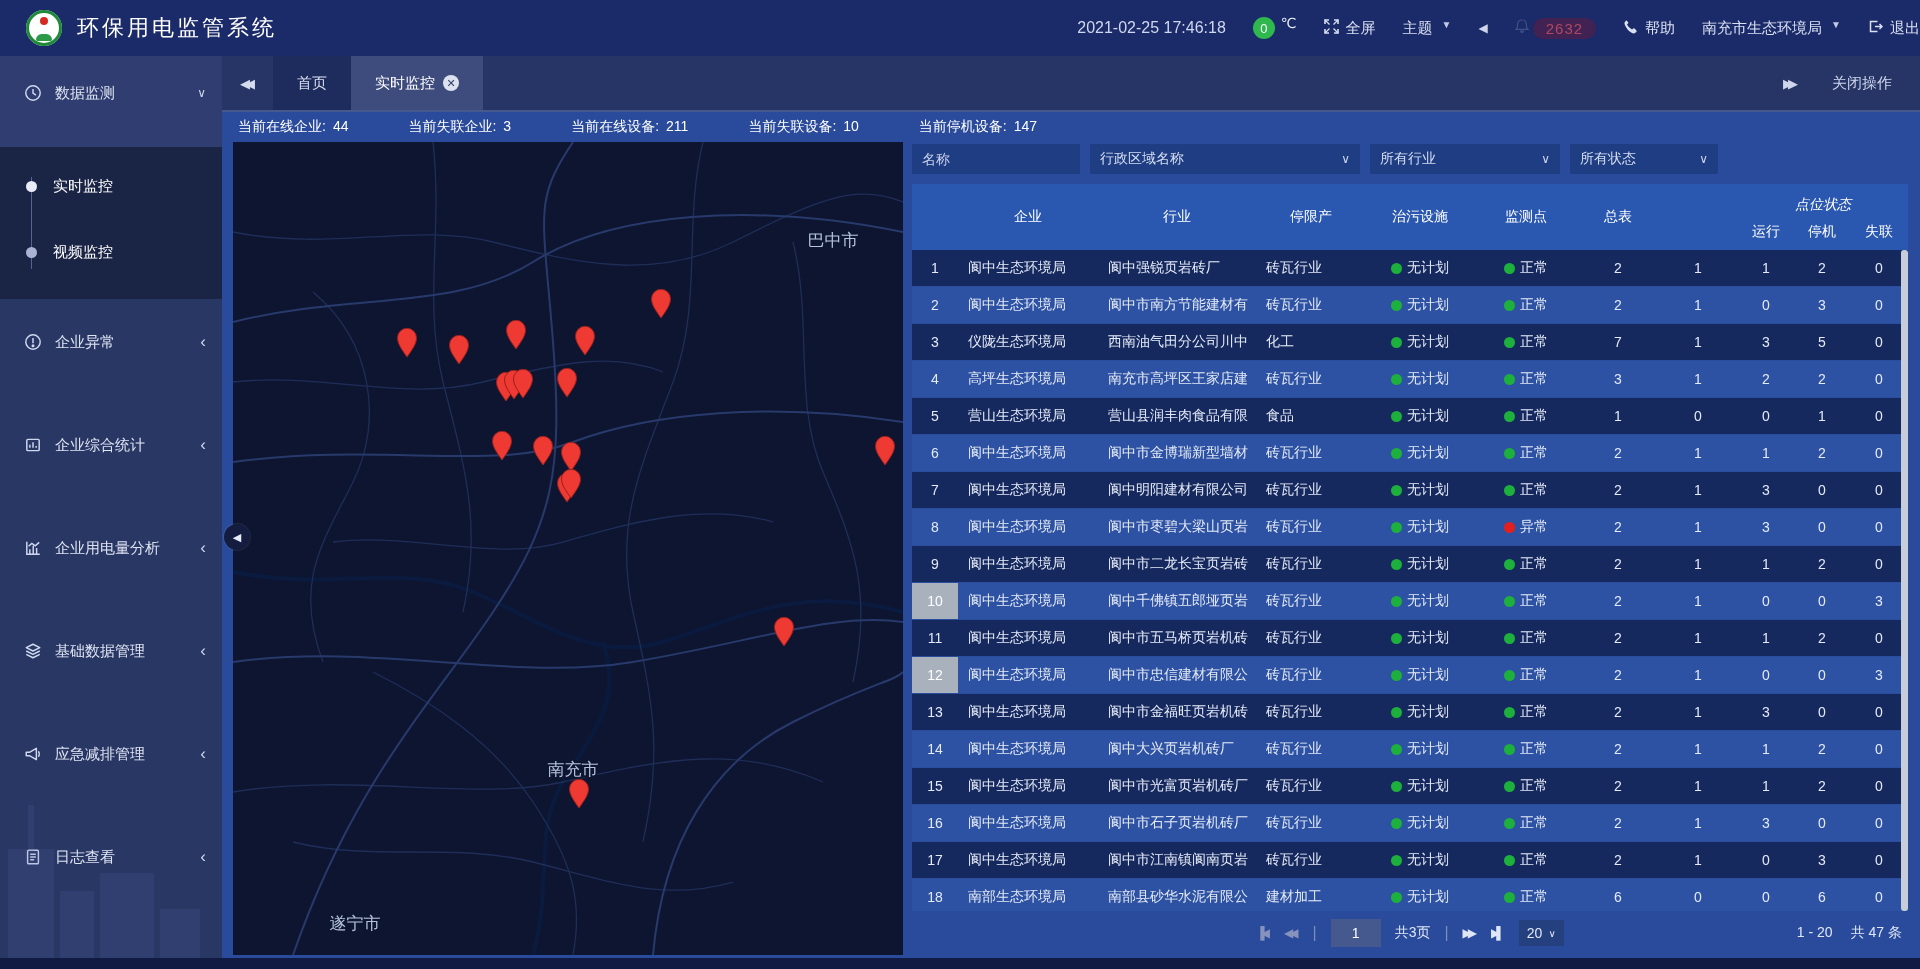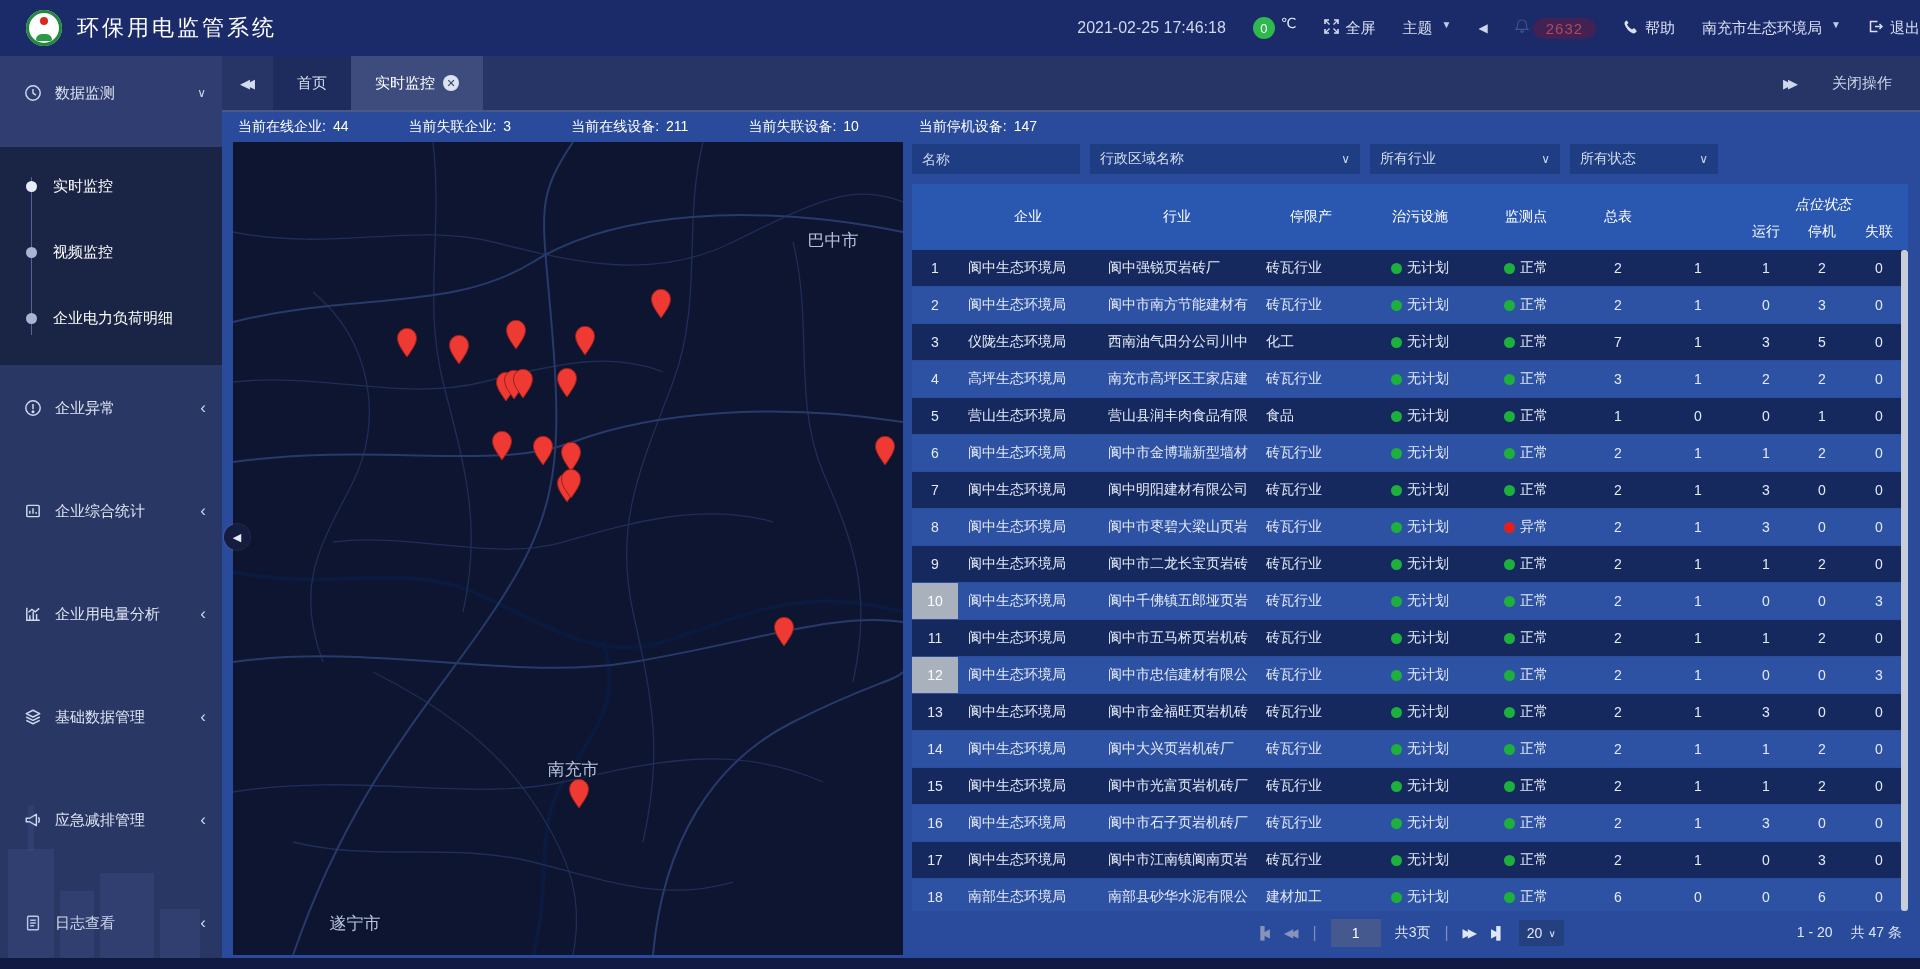--- a/index.html
+++ b/index.html
@@ -221,24 +221,20 @@
             <span class="side-caret">∨</span>
           </div>
           <div class="side-sub">
             <div class="side-subitem active">
               <span class="sdot"></span>
               <span>实时监控</span>
             </div>
             <div class="side-subitem">
               <span class="sdot"></span>
               <span>视频监控</span>
-            </div>
-            <div class="side-subitem">
-              <span class="sdot"></span>
-              <span>企业电力负荷明细</span>
             </div>
           </div>
         </div>
         <div class="side-group">
           <div class="side-item">
             <span class="side-icon">
               <svg width="18" height="18" viewBox="0 0 16 16">
                 <g stroke="#cfd8ee" stroke-width="1.3" fill="none">
                   <circle cx="8" cy="8" r="6.4"></circle>
                   <path d="M8 4.5V9"></path>

